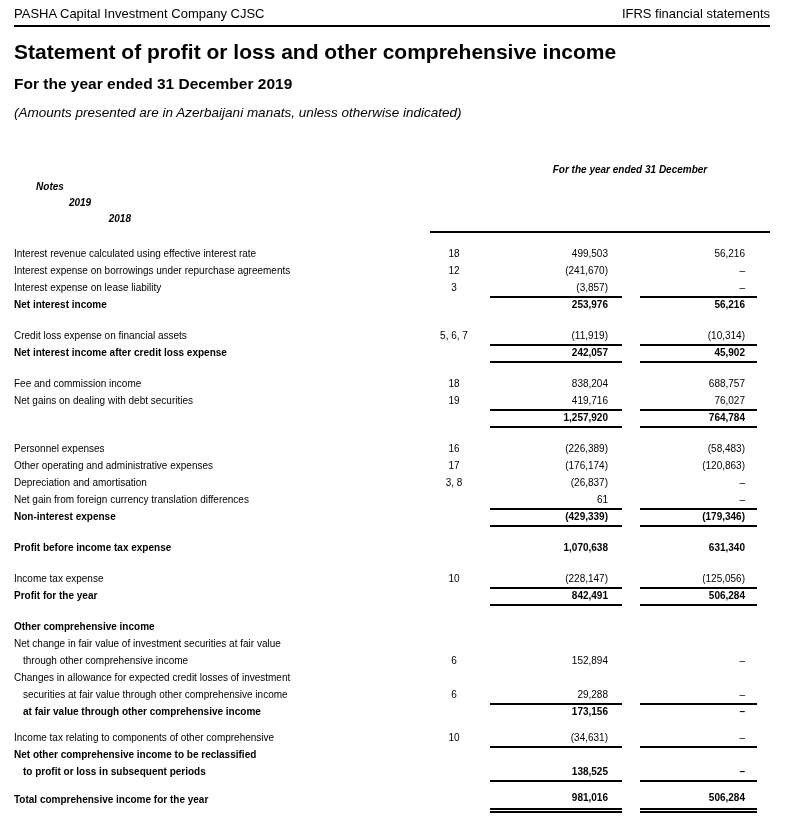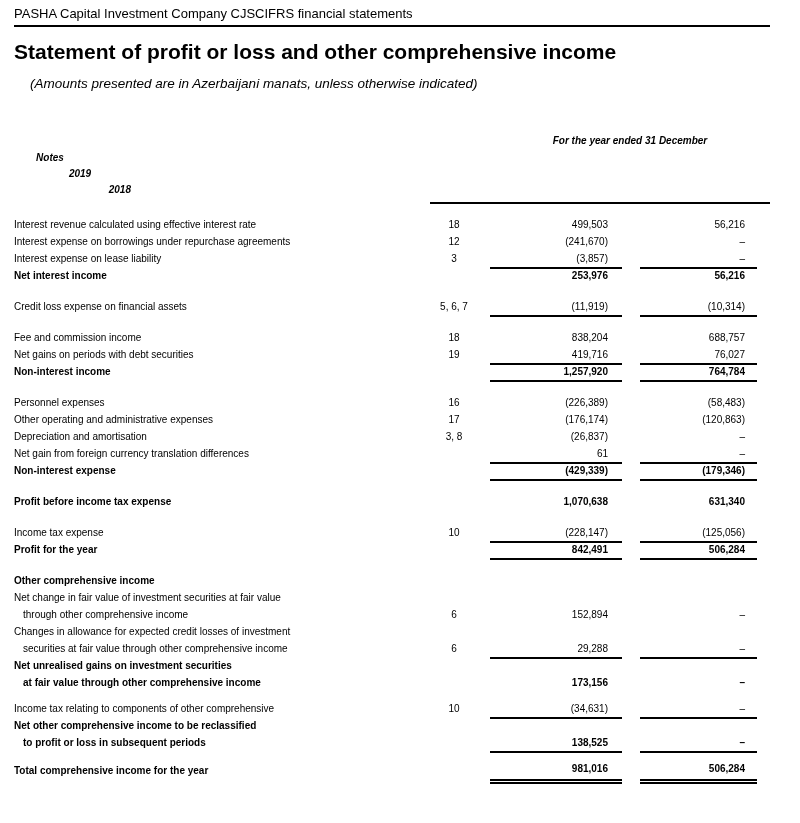--- a/index.html
+++ b/index.html
@@ -8,28 +8,28 @@
     width:800px; height:823px;
     box-sizing:border-box;
     background:#ffffff;
     color:#000;
     font-family:"Liberation Sans", sans-serif;
     padding:6px 30px 0 14px;
     overflow:hidden;
   }
   
   .doc-header {
-    display:flex; align-items:flex-end;
+    display:flex; justify-content:space-between; align-items:flex-end;
     font-size:13px; line-height:15px;
     padding-bottom:4px;
     border-bottom:2px solid #000;
   }
   .title   { font-size:21px; font-weight:bold; margin-top:13px; }
   .subtitle{ font-size:15.5px; font-weight:bold; margin-top:11px; }
-  .amounts-note { font-size:13.5px; font-style:italic; margin-top:12px;margin-left:16px; }
+  .amounts-note { font-size:13.5px; font-style:italic; margin-top:12px; }
 
   
   .fin-table { margin-top:42px; font-size:10px; }
   .period-row {
     margin-left:476px; width:280px;
     text-align:center; font-weight:bold; font-style:italic;
     line-height:16px;
   }
   .cols-row { display:flex; font-weight:bold; font-style:italic; line-height:16px; margin-top:1px;flex-direction:column; }
   .thead-rule { margin-left:416px; border-top:2px solid #000; margin-top:4px; }
@@ -55,20 +55,21 @@
 <body>
 
 <div class="page">
 
   <div class="doc-header">
     <span>PASHA Capital Investment Company CJSC</span>
     <span>IFRS financial statements</span>
   </div>
 
   <div class="title">Statement of profit or loss and other comprehensive income</div>
+  <div class="subtitle">For the year ended 31 December 2019</div>
   <div class="amounts-note">(Amounts presented are in Azerbaijani manats, unless otherwise indicated)</div>
 
   <div class="fin-table">
 
     <div class="period-row">For the year ended 31 December</div>
 
     <div class="cols-row">
       <div class="c-desc"></div>
       <div class="c-note">Notes</div>
       <div class="c-v1" style="text-align:center;padding-right:0;">2019</div>
@@ -115,41 +116,47 @@
       <div class="gap"></div>
 
       <div class="row rule">
         <div class="c-desc">Credit loss expense on financial assets</div>
         <div class="c-note">5, 6, 7</div>
         <div class="c-v1">(11,919)</div>
         <div class="c-gap"></div>
         <div class="c-v2">(10,314)</div>
       </div>
 
+      <div class="row bold rule">
+        <div class="c-desc">Net interest income after credit loss expense</div>
+        <div class="c-note"></div>
+        <div class="c-v1">242,057</div>
+        <div class="c-gap"></div>
+        <div class="c-v2">45,902</div>
+      </div>
 
       <div class="gap"></div>
 
       <div class="row">
         <div class="c-desc">Fee and commission income</div>
         <div class="c-note">18</div>
         <div class="c-v1">838,204</div>
         <div class="c-gap"></div>
         <div class="c-v2">688,757</div>
       </div>
 
       <div class="row rule">
-        <div class="c-desc">Net gains on periods with debt securities</div>
+        <div class="c-desc">Net gains on dealing with debt securities</div>
         <div class="c-note">19</div>
         <div class="c-v1">419,716</div>
         <div class="c-gap"></div>
         <div class="c-v2">76,027</div>
       </div>
 
       <div class="row bold rule">
-        <div class="c-desc">Non-interest income</div>
         <div class="c-note"></div>
         <div class="c-v1">1,257,920</div>
         <div class="c-gap"></div>
         <div class="c-v2">764,784</div>
       </div>
 
       <div class="gap"></div>
 
       <div class="row">
         <div class="c-desc">Personnel expenses</div>
@@ -246,21 +253,20 @@
           <div class="l2">securities at fair value through other comprehensive income</div>
         </div>
         <div class="c-note">6</div>
         <div class="c-v1">29,288</div>
         <div class="c-gap"></div>
         <div class="c-v2">–</div>
       </div>
 
       <div class="row bold">
         <div class="c-desc">
-          <div class="l1">Net unrealised gains on investment securities</div>
           <div class="l2">at fair value through other comprehensive income</div>
         </div>
         <div class="c-note"></div>
         <div class="c-v1">173,156</div>
         <div class="c-gap"></div>
         <div class="c-v2">–</div>
       </div>
 
       <div class="gap-sm"></div>
 

